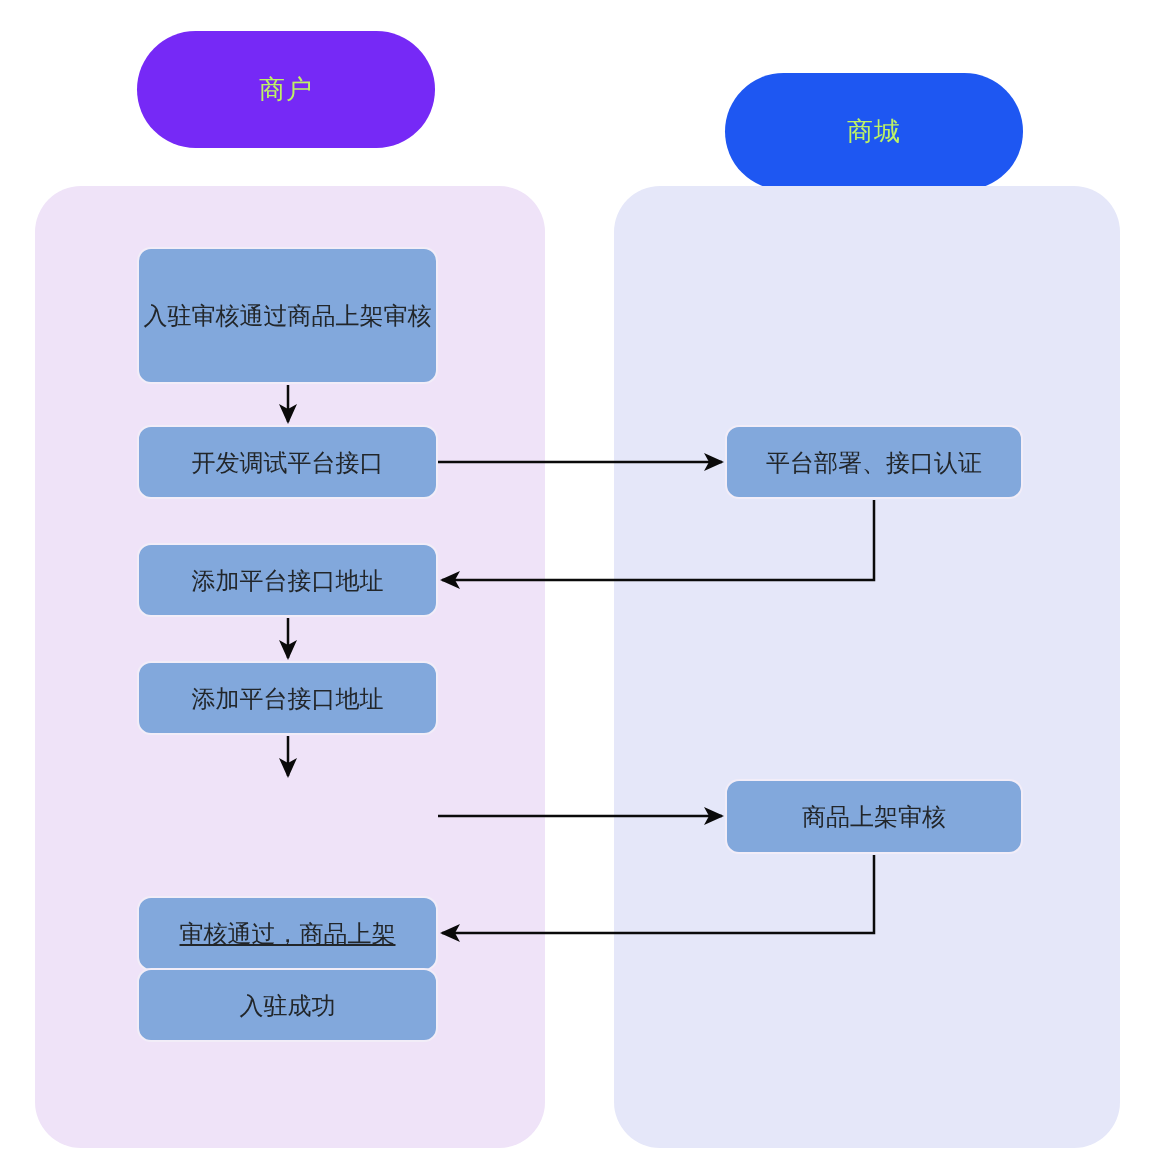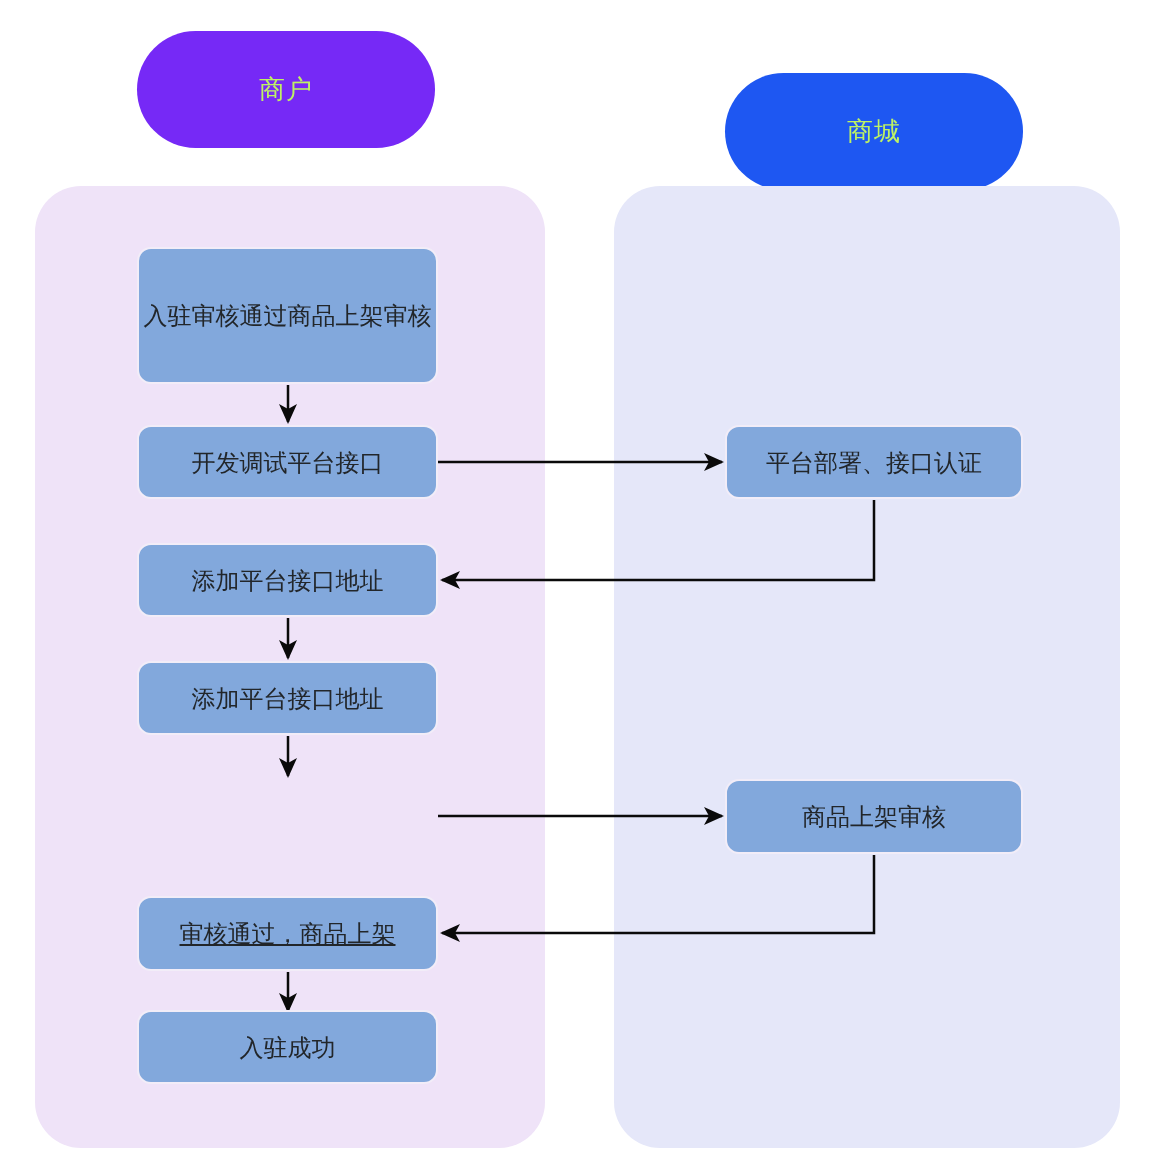--- a/index.html
+++ b/index.html
@@ -68,21 +68,21 @@
     line-height: 35px;
   }
   .node.lane-left  { left: 137px; width: 301px; }
   .node.lane-right { left: 725px; width: 298px; }
   .n1 { top: 247px;  height: 137px; }
   .n2 { top: 425px;  height: 74px; }
   .n3 { top: 543px;  height: 74px; }
   .n4 { top: 661px;  height: 74px; }
   .n5 { top: 779px;  height: 74px; }
   .n6 { top: 896px;  height: 75px; text-decoration: underline; }
-  .n7 { top: 1010px; height: 74px; justify-content: center; }
+  .n7 { top: 968px; height: 74px; justify-content: center; }
   .m1 { top: 425px;  height: 74px; }
   .m2 { top: 779px;  height: 75px; }
 </style>
 </head>
 <body>
 
 <div class="canvas">
 
   <div class="pill pill-merchant">
     <span>商户</span>

